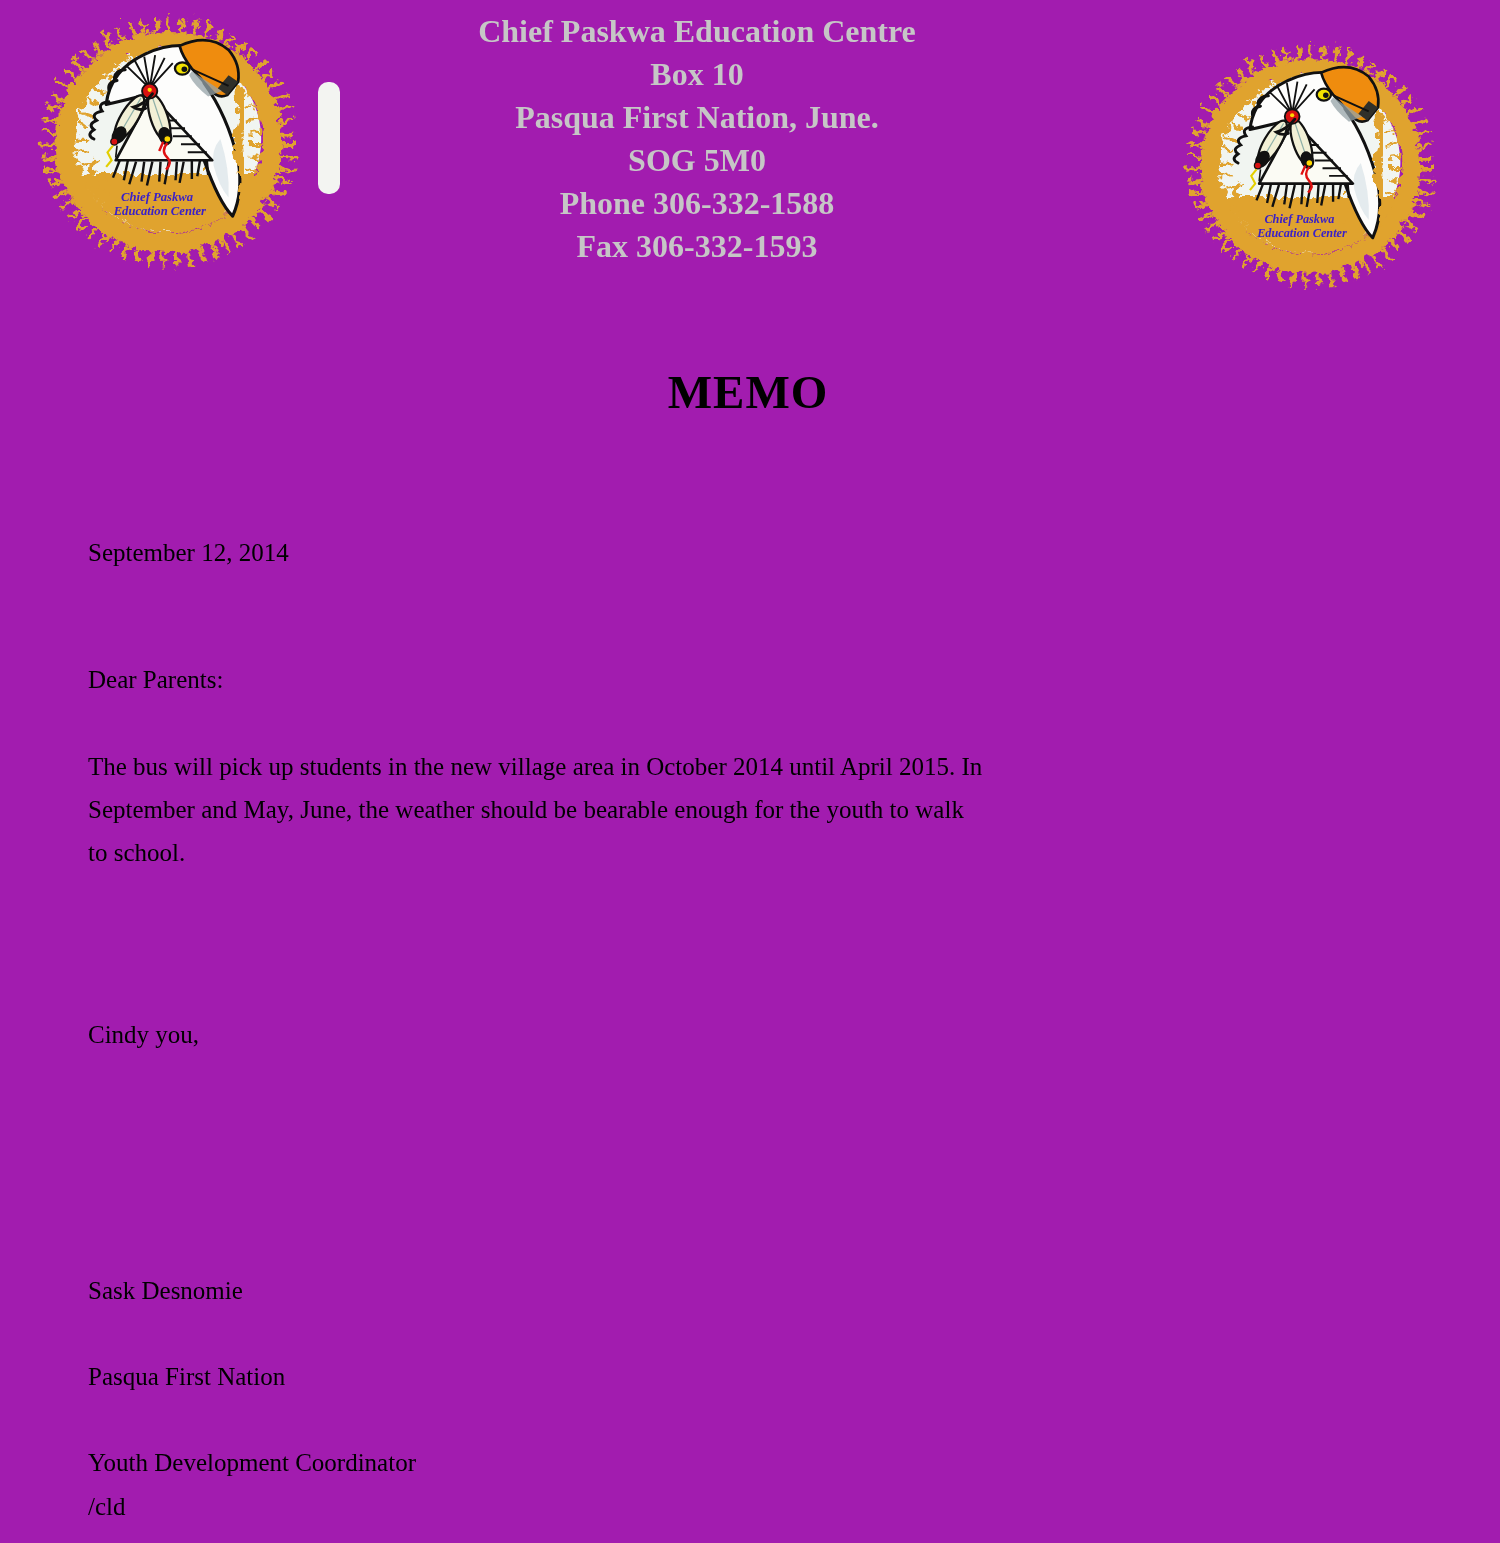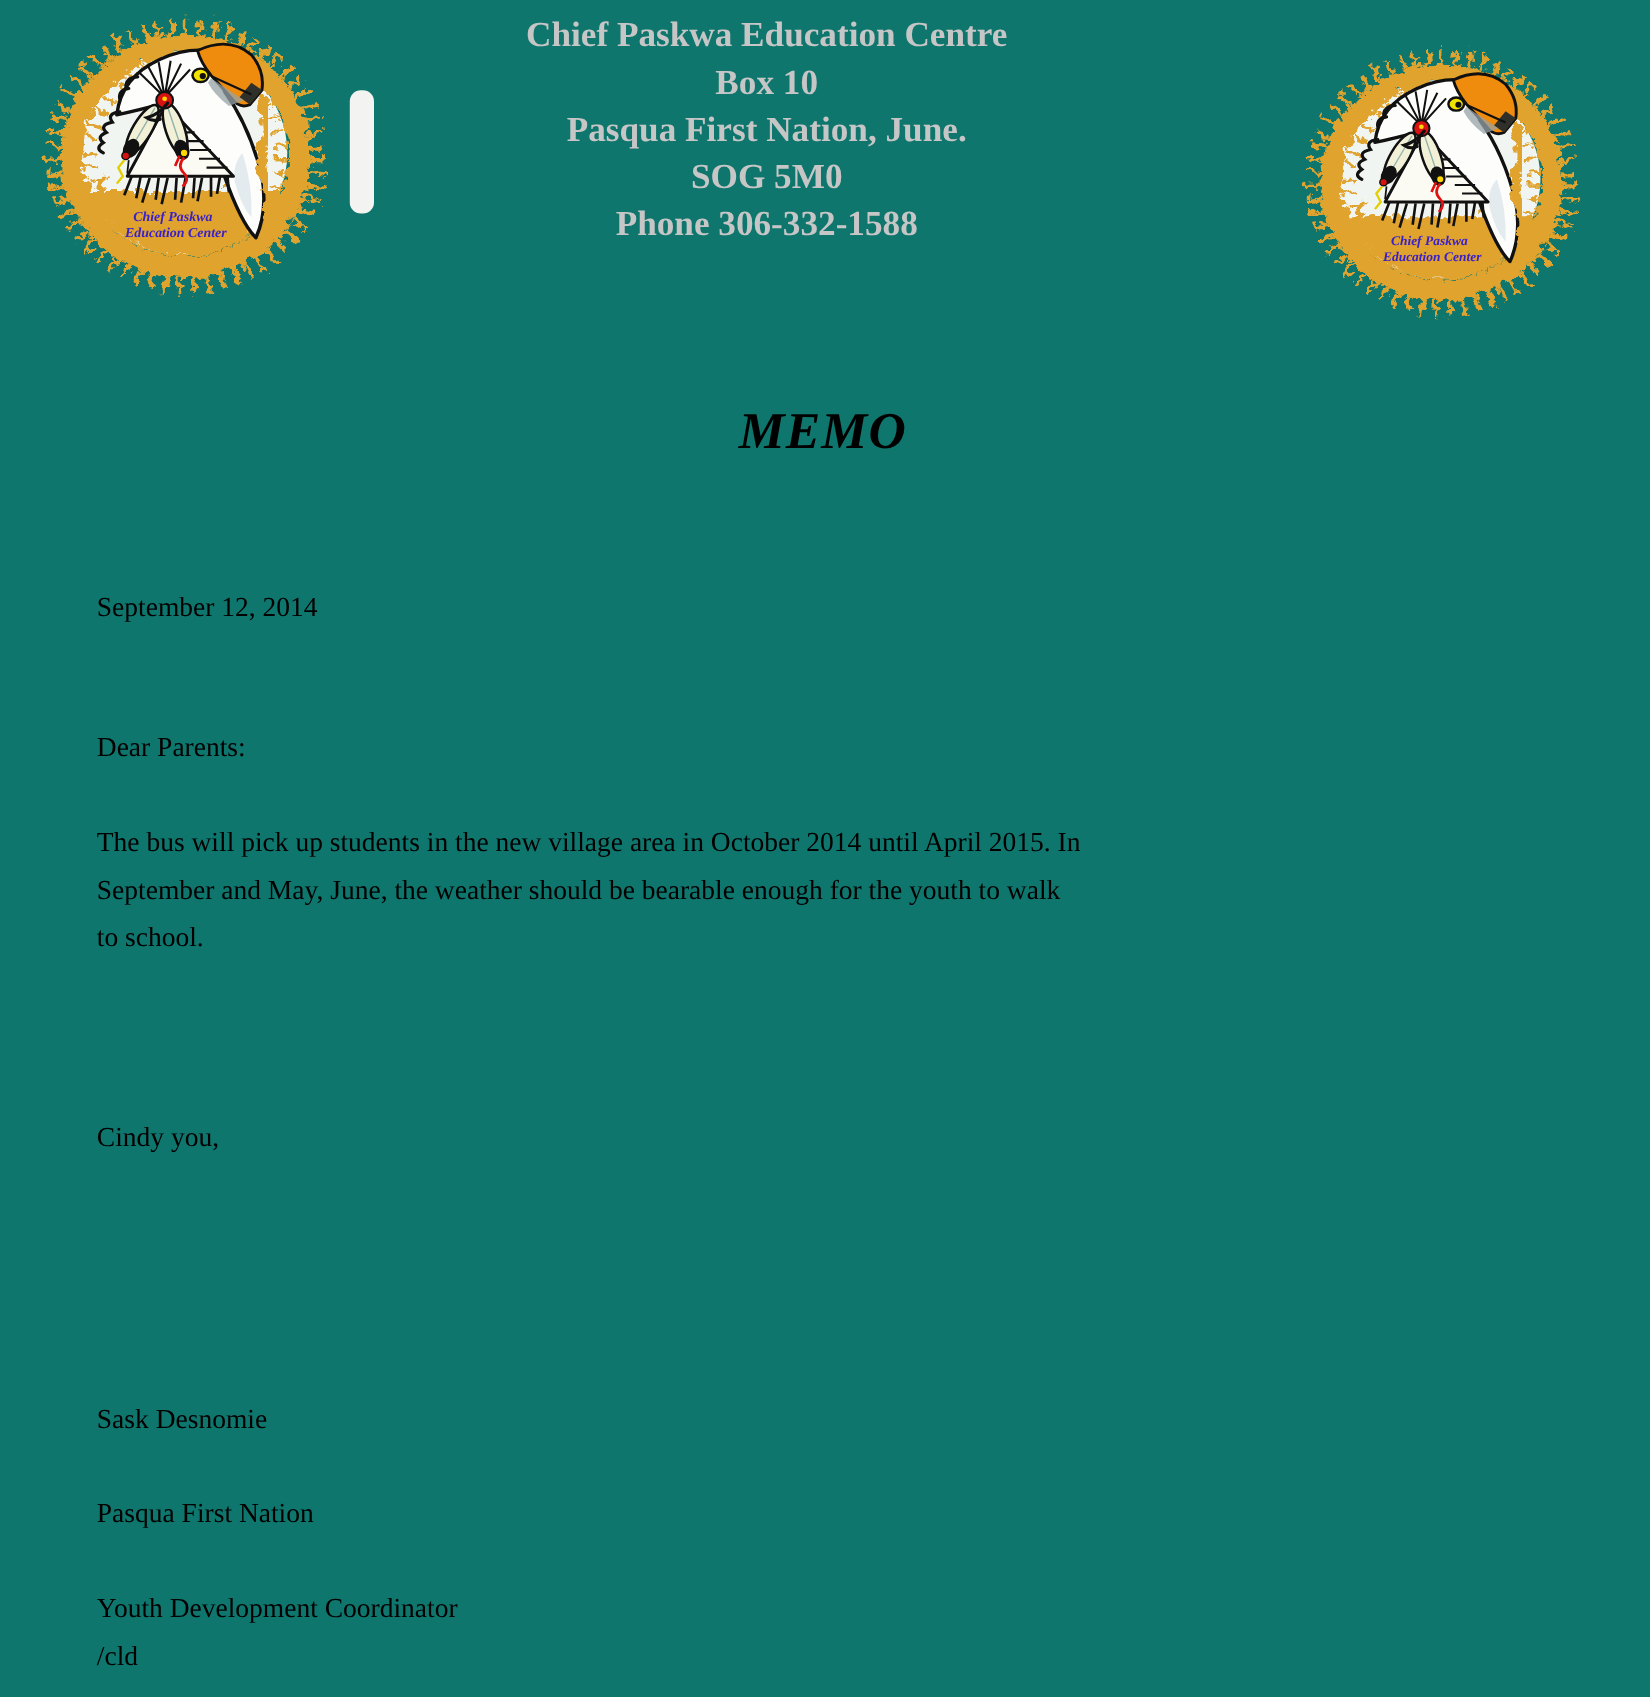--- a/index.html
+++ b/index.html
@@ -1,20 +1,20 @@
 <!DOCTYPE html>
 <html><head>
 <meta charset="utf-8">
 <style>
   html,body{margin:0;padding:0;background:#ffffff;}
   .page{
     position:relative;
     width:1500px;
     height:1543px;
-    background:#0f766e;
+    background:#a21caf;
     overflow:hidden;
     font-family:"Liberation Serif","DejaVu Serif",serif;
     color:#000;
   }
   .logo{position:absolute;}
   .logo svg{display:block;width:100%;height:100%;}
   .logo-left{left:30px;top:6px;width:272px;height:266px;}
   .logo-right{left:1176px;top:34px;width:264px;height:258px;}
   .ghost-mark{
     position:absolute;left:318px;top:82px;width:22px;height:112px;
@@ -26,21 +26,20 @@
     font-weight:bold;
     font-size:32px;
     line-height:43px;
     color:#c6c6c6;
   }
   .memo-title{
     position:absolute;top:365px;left:0;width:1496px;
     text-align:center;
     font-size:47px;
     font-weight:bold;
-    font-style:italic;
     letter-spacing:1px;
   }
   .block{
     position:absolute;left:88px;width:1400px;
     font-size:25px;
     line-height:43px;
     white-space:pre-line;
   }
   .b-date{top:531px;}
   .b-salutation{top:658px;}
@@ -130,20 +129,21 @@
         <use href="#cpec-logo" xlink:href="#cpec-logo"></use>
       </svg>
   </div>
 
   <div class="letterhead">
     <div>Chief Paskwa Education Centre</div>
     <div>Box 10</div>
     <div>Pasqua First Nation, June.</div>
     <div>SOG 5M0</div>
     <div>Phone 306-332-1588</div>
+    <div>Fax 306-332-1593</div>
   </div>
 
   <div class="memo-title">MEMO</div>
 
   <div class="block b-date">September 12, 2014</div>
 
   <div class="block b-salutation">Dear Parents:</div>
 
   <div class="block b-paragraph">The bus will pick up students in the new village area in October 2014 until April 2015. In
 September and May, June, the weather should be bearable enough for the youth to walk

